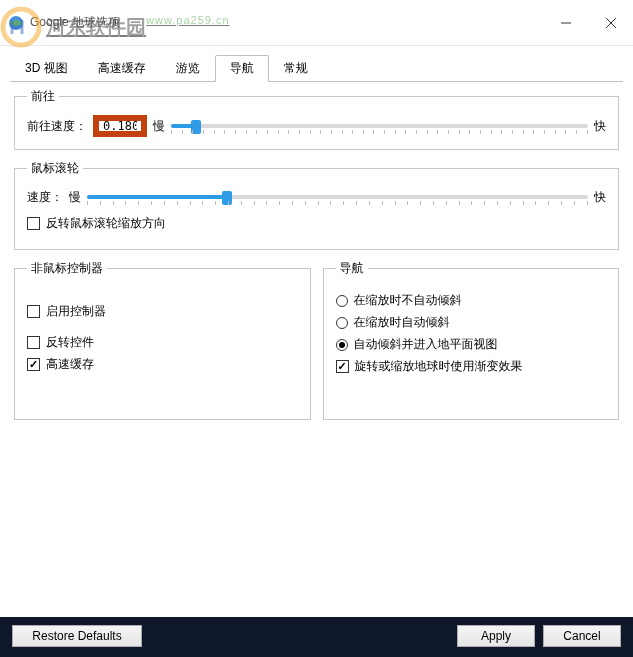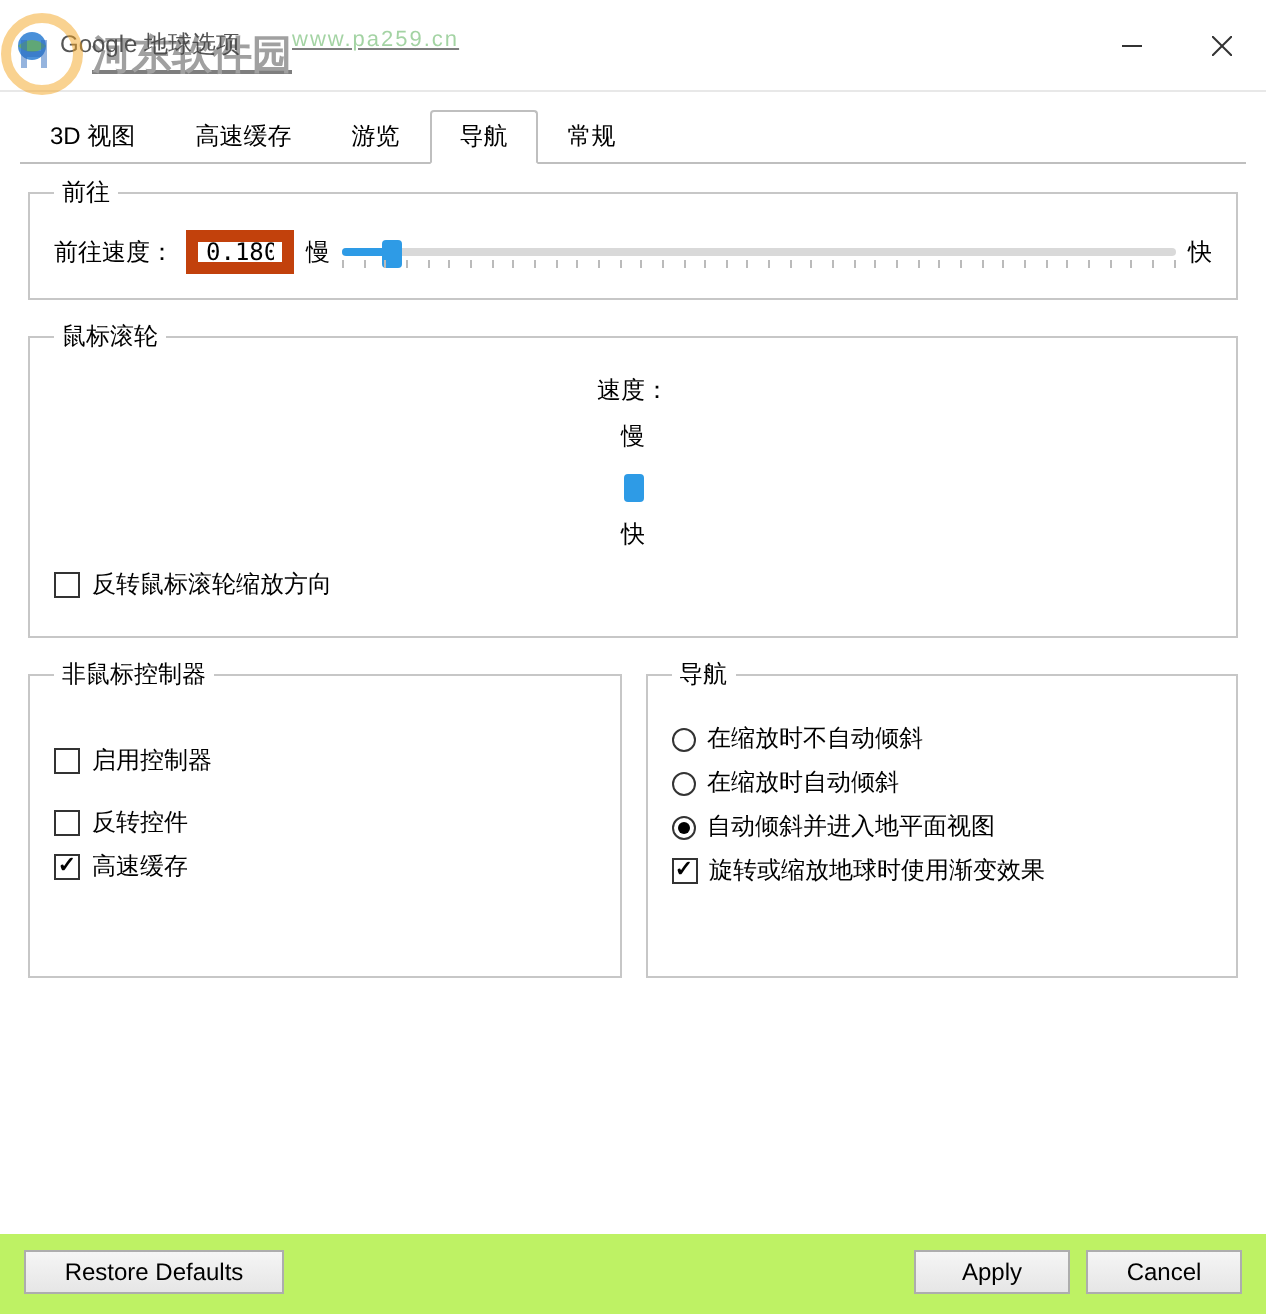--- a/index.html
+++ b/index.html
@@ -42,21 +42,21 @@
 
 .cols { display: flex; gap: 12px; align-items: flex-start; }
 .cols fieldset { flex: 1; }
 
 .checkbox, .radio { display: flex; align-items: center; gap: 6px; margin: 5px 0; }
 .checkbox .box { width: 13px; height: 13px; border: 1px solid #333; display: inline-flex; align-items: center; justify-content: center; background:#fff; }
 .checkbox .box.checked::after { content: "✓"; font-size: 11px; line-height: 11px; color: #000; font-weight: bold;}
 .radio .circ { width: 12px; height: 12px; border: 1px solid #333; border-radius: 50%; display: inline-flex; align-items: center; justify-content: center; background:#fff;}
 .radio .circ.checked::after { content:""; width:6px; height:6px; background:#000; border-radius:50%; }
 
-.footer { position: absolute; left: 0; right: 0; bottom: 0; display: flex; align-items: center; padding: 8px 12px 10px 12px; background:#bef264; border-top: 0; gap: 8px;}
+.footer { position: absolute; left: 0; right: 0; bottom: 0; display: flex; align-items: center; padding: 8px 12px 10px 12px; background:#0f172a; border-top: 0; gap: 8px;}
 .spacer { flex:1; }
 .btn { min-width: 78px; height: 22px; border: 1px solid #adadad; background: #e1e1e1; background: linear-gradient(#f5f5f5,#e6e6e6); font-size: 12px; padding: 0 10px; cursor: default; display:inline-flex; align-items:center; justify-content:center;}
 .btn.default { border: 1px solid #0078d7; box-shadow: inset 0 0 0 1px #7eb4ea; }
 .btn.restore { min-width: 130px; }
 
 </style>
 </head>
 <body>
 
 <div class="titlebar">
@@ -157,21 +157,21 @@
               <span></span>
             </div>
         </div>
       </div>
       <span class="label">快</span>
     </div>
   </fieldset>
 
   <fieldset>
     <legend>鼠标滚轮</legend>
-    <div class="row" style="margin-bottom:8px;flex-direction:column;">
+    <div class="row" style="margin-bottom:8px;">
       <span class="label">速度：</span>
       <span class="label">慢</span>
       <div class="sliderwrap">
         <div class="slider" id="slider-wheel">
           <div class="track"></div>
           <div class="fill" style="width: 28%;"></div>
           <div class="thumb" style="left: calc(28% - 5px);"></div>
           <div class="ticks">
               <span></span>
               <span></span>

